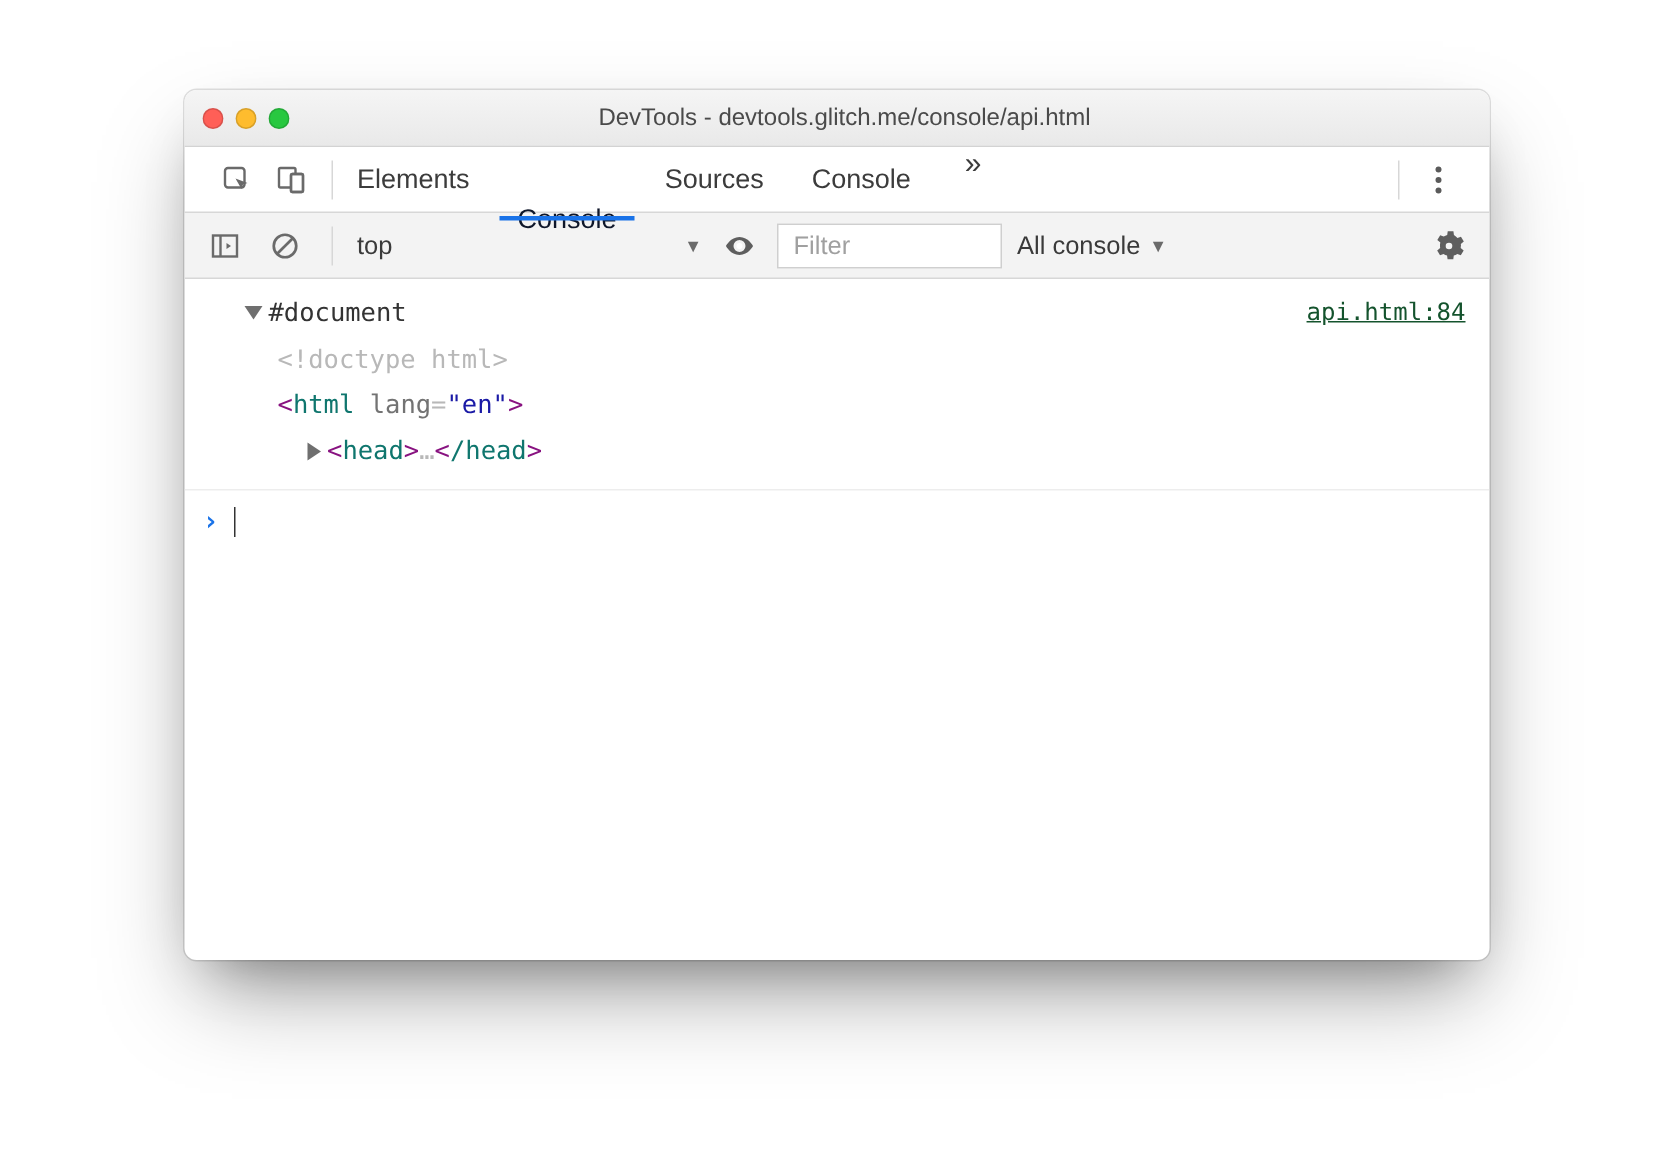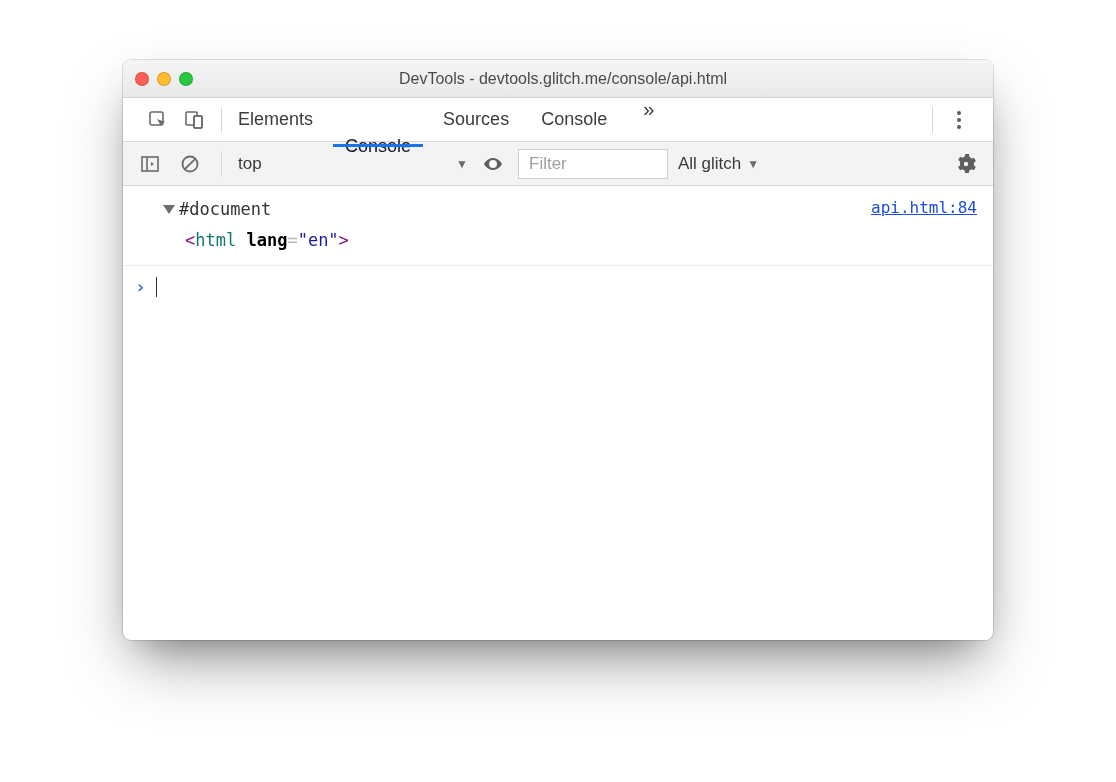--- a/index.html
+++ b/index.html
@@ -131,21 +131,21 @@
   }
   .log-row {
     padding: 8px 12px 10px 40px;
     border-bottom: 1px solid #ededed;
     position: relative;
     line-height: 1.8;
   }
   .source-link {
     position: absolute; top: 8px; right: 16px;
     font-family: Menlo, Consolas, monospace;
-    color: #1d4ed8; text-decoration: underline;
+    color: #14532d; text-decoration: underline;
     font-size: 16px;
   }
   .tree-node { white-space: pre; color: #333; }
   .disclosure {
     display: inline-block; width: 0; height: 0;
     border-style: solid; vertical-align: 1px;
     margin-right: 4px;
   }
   .disclosure.down {
     border-width: 9px 6px 0 6px;
@@ -154,21 +154,21 @@
   .disclosure.right {
     border-width: 6px 0 6px 9px;
     border-color: transparent transparent transparent #6f6f6f;
     vertical-align: -1px;
   }
   .indent { display: inline-block; }
   .i1 { width: 22px; }
   .i2 { width: 42px; }
   .c-gray   { color: #b8b8b8; }
   .c-tag    { color: #0f766e; }  
-  .c-attr   { color: #000000; font-weight: bold; }  
+  .c-attr   { color: #737373; }  
   .c-val    { color: #1a1aa6; }  
   .c-pun    { color: #881280; }
   .prompt-row {
     display: flex; align-items: center; gap: 10px;
     padding: 10px 12px;
   }
   .prompt-caret {
     color: #1a73e8; font-weight: 700; font-size: 18px;
   }
   .cursor {
@@ -244,43 +244,45 @@
       <span class="caret">▼</span>
     </div>
     <div class="icon-btn">
       <svg width="22" height="22" viewBox="0 0 22 22" fill="#5e5e5e">
         <path d="M11 5 C5 5 2 11 2 11 s3 6 9 6 9-6 9-6 S17 5 11 5z M11 15 a4 4 0 1 1 0-8 4 4 0 0 1 0 8z" fill="#5e5e5e"></path>
         <circle cx="11" cy="11" r="2" fill="#fff"></circle>
       </svg>
     </div>
     <input class="filter-input" type="text" placeholder="Filter" style="">
     <div class="levels">
-      <span>All glitch</span>
+      <span>All console</span>
       <span class="caret">▼</span>
     </div>
     <div class="filter-right">
       <div class="icon-btn">
         <svg width="20" height="20" viewBox="0 0 20 20" fill="#5e5e5e">
           <path d="M10 6.5a3.5 3.5 0 1 0 0 7 3.5 3.5 0 0 0 0-7zm8 3.5a8 8 0 0 0-.12-1.37l2-1.56-1.9-3.3-2.35.95A8 8 0 0 0 13.3 2.6L12.95.1h-3.8L8.8 2.6a8 8 0 0 0-2.33 1.12l-2.35-.95-1.9 3.3 2 1.56A8 8 0 0 0 4 10c0 .47.04.92.12 1.37l-2 1.56 1.9 3.3 2.35-.95c.7.5 1.49.88 2.33 1.12l.35 2.5h3.8l.35-2.5a8 8 0 0 0 2.33-1.12l2.35.95 1.9-3.3-2-1.56c.08-.45.12-.9.12-1.37z"></path>
           <circle cx="10" cy="10" r="2.2" fill="#f3f3f3"></circle>
         </svg>
       </div>
     </div>
   </div>
 
   <div class="console-body">
 
     <div class="log-row">
       <a class="source-link">api.html:84</a>
 
       <div class="tree-node"><span class="disclosure down"></span><span>#document</span></div>
 
+      <div class="tree-node"><span class="indent i1"></span><span class="c-gray">&lt;!doctype html&gt;</span></div>
 
       <div class="tree-node"><span class="indent i1"></span><span class="c-pun">&lt;</span><span class="c-tag">html</span><span> </span><span class="c-attr">lang</span><span class="c-gray">=</span><span class="c-val">"en"</span><span class="c-pun">&gt;</span></div>
 
+      <div class="tree-node"><span class="indent i2"></span><span class="disclosure right"></span><span class="c-pun">&lt;</span><span class="c-tag">head</span><span class="c-pun">&gt;</span><span class="c-gray">…</span><span class="c-pun">&lt;</span><span class="c-tag">/head</span><span class="c-pun">&gt;</span></div>
 
 
     </div>
 
     <div class="prompt-row">
       <span class="prompt-caret">›</span>
       <span class="cursor"></span>
     </div>
 
   </div>

